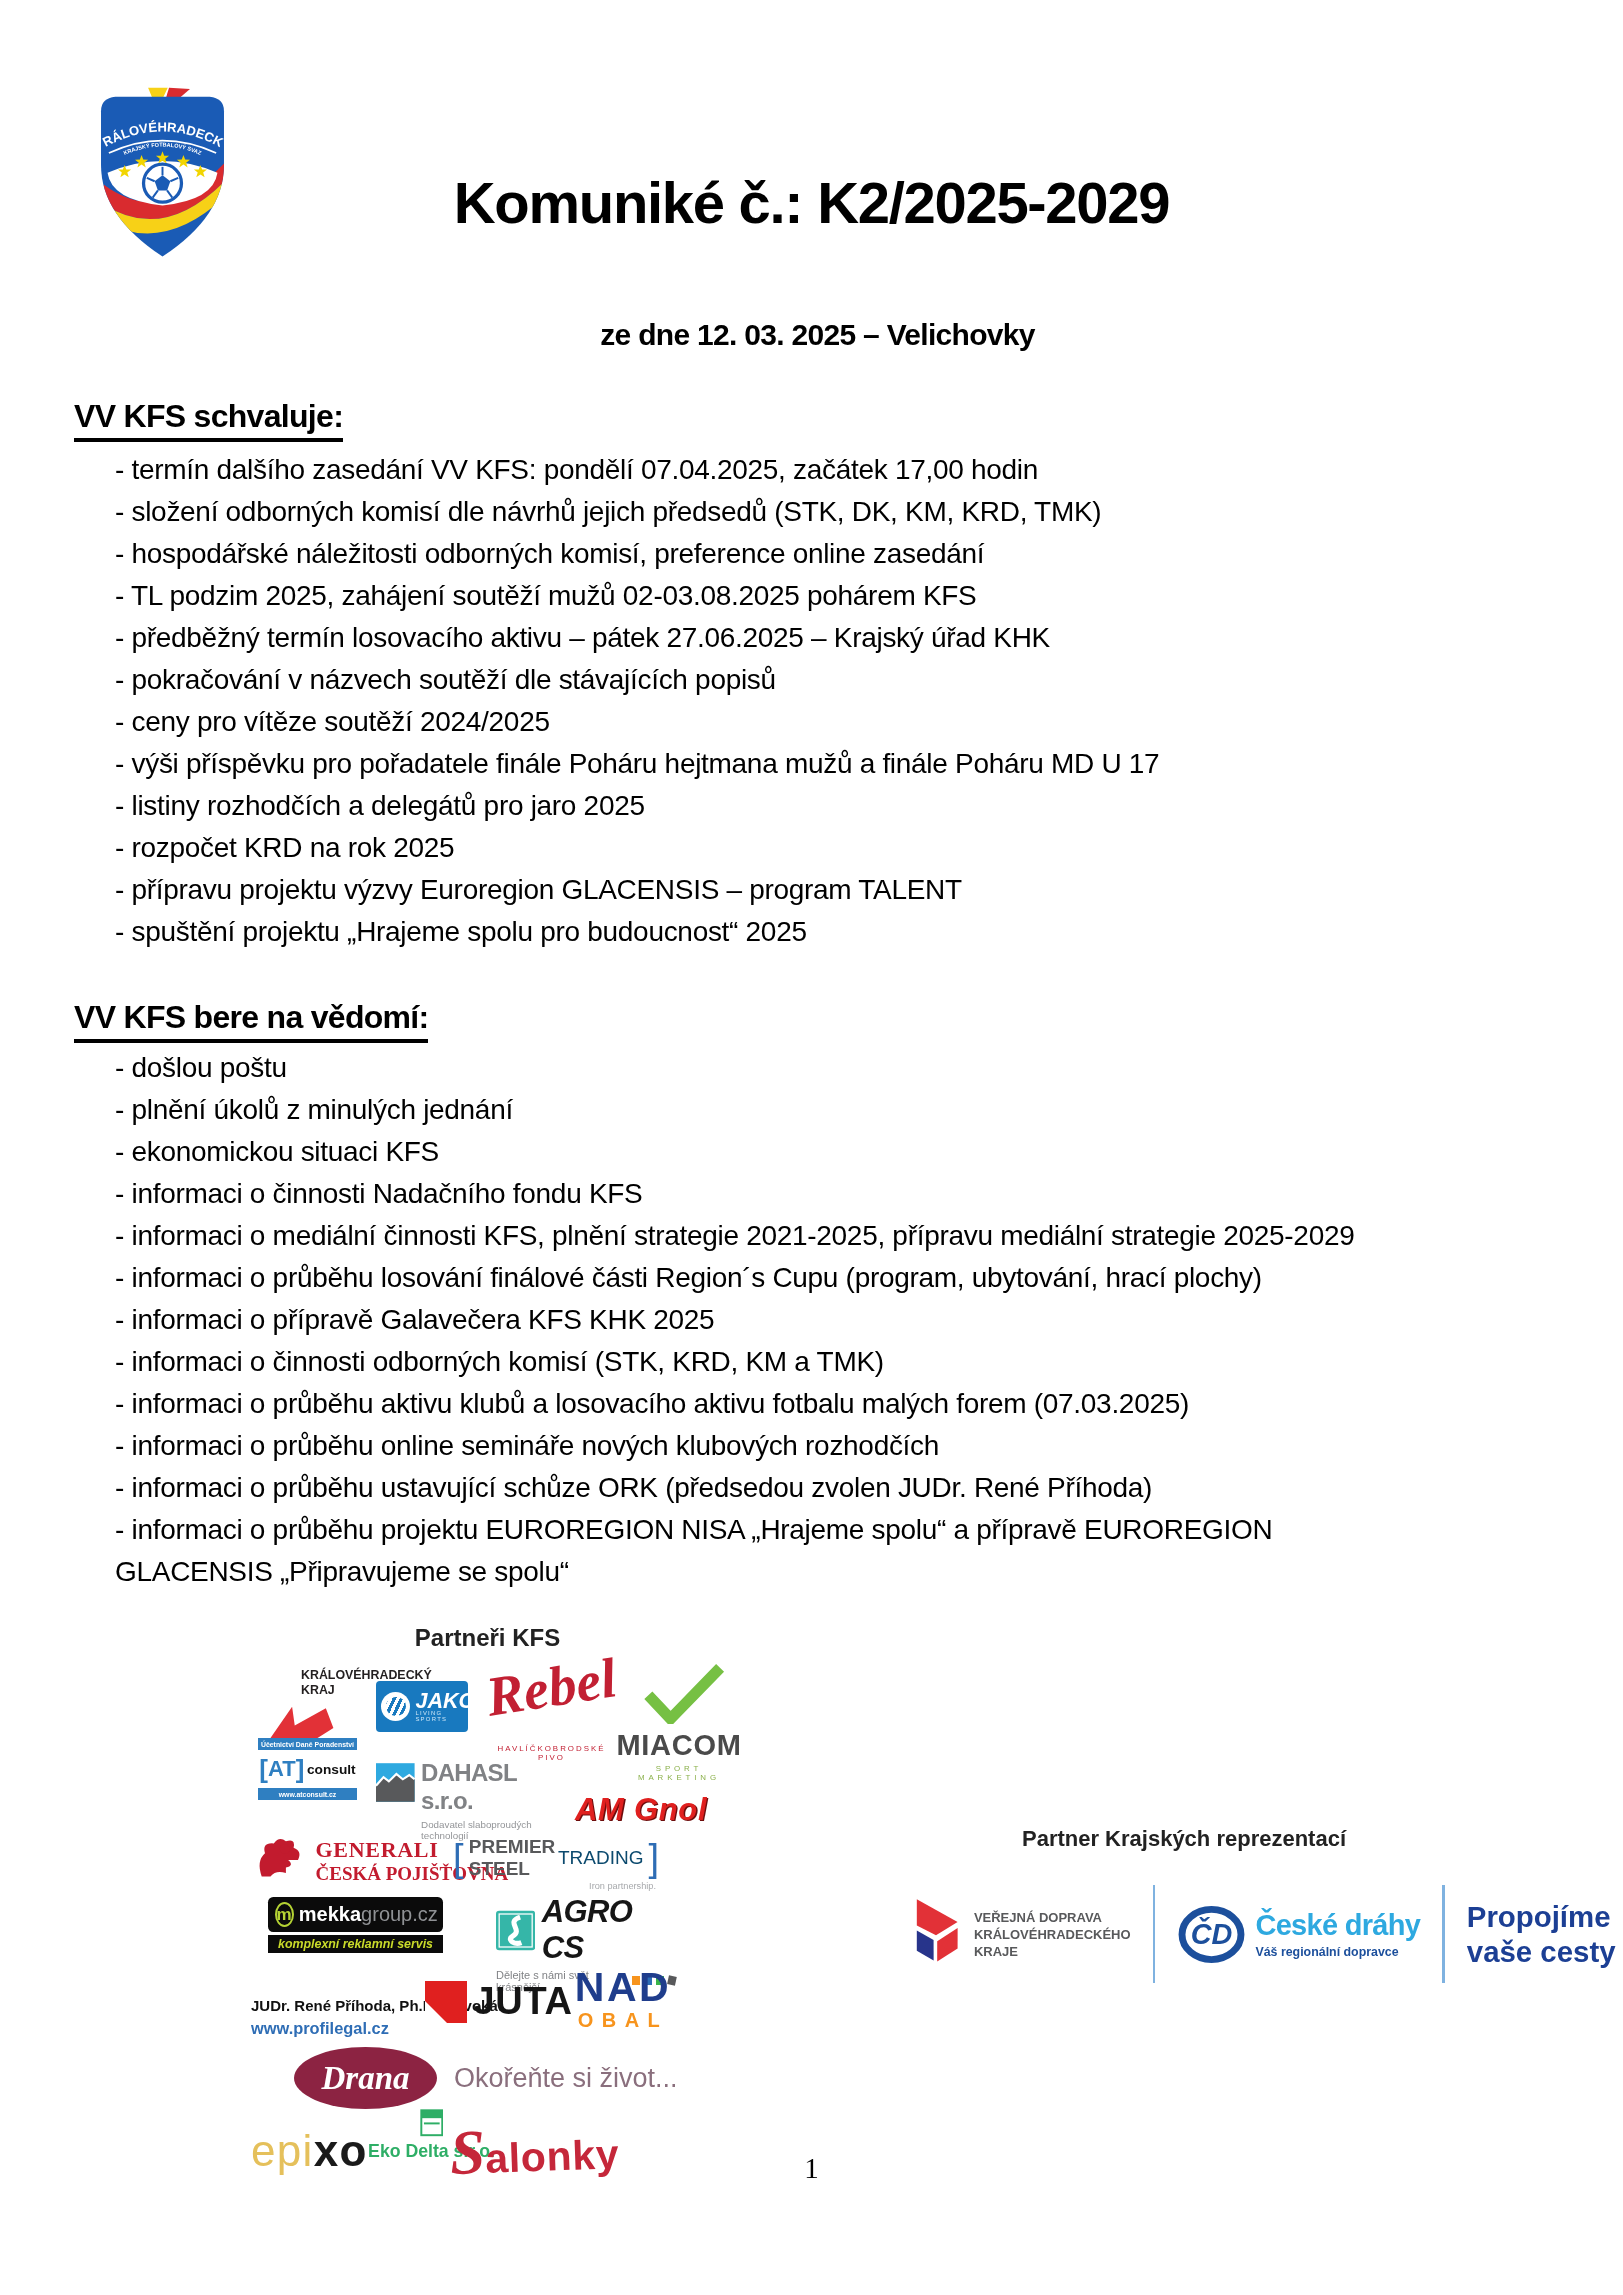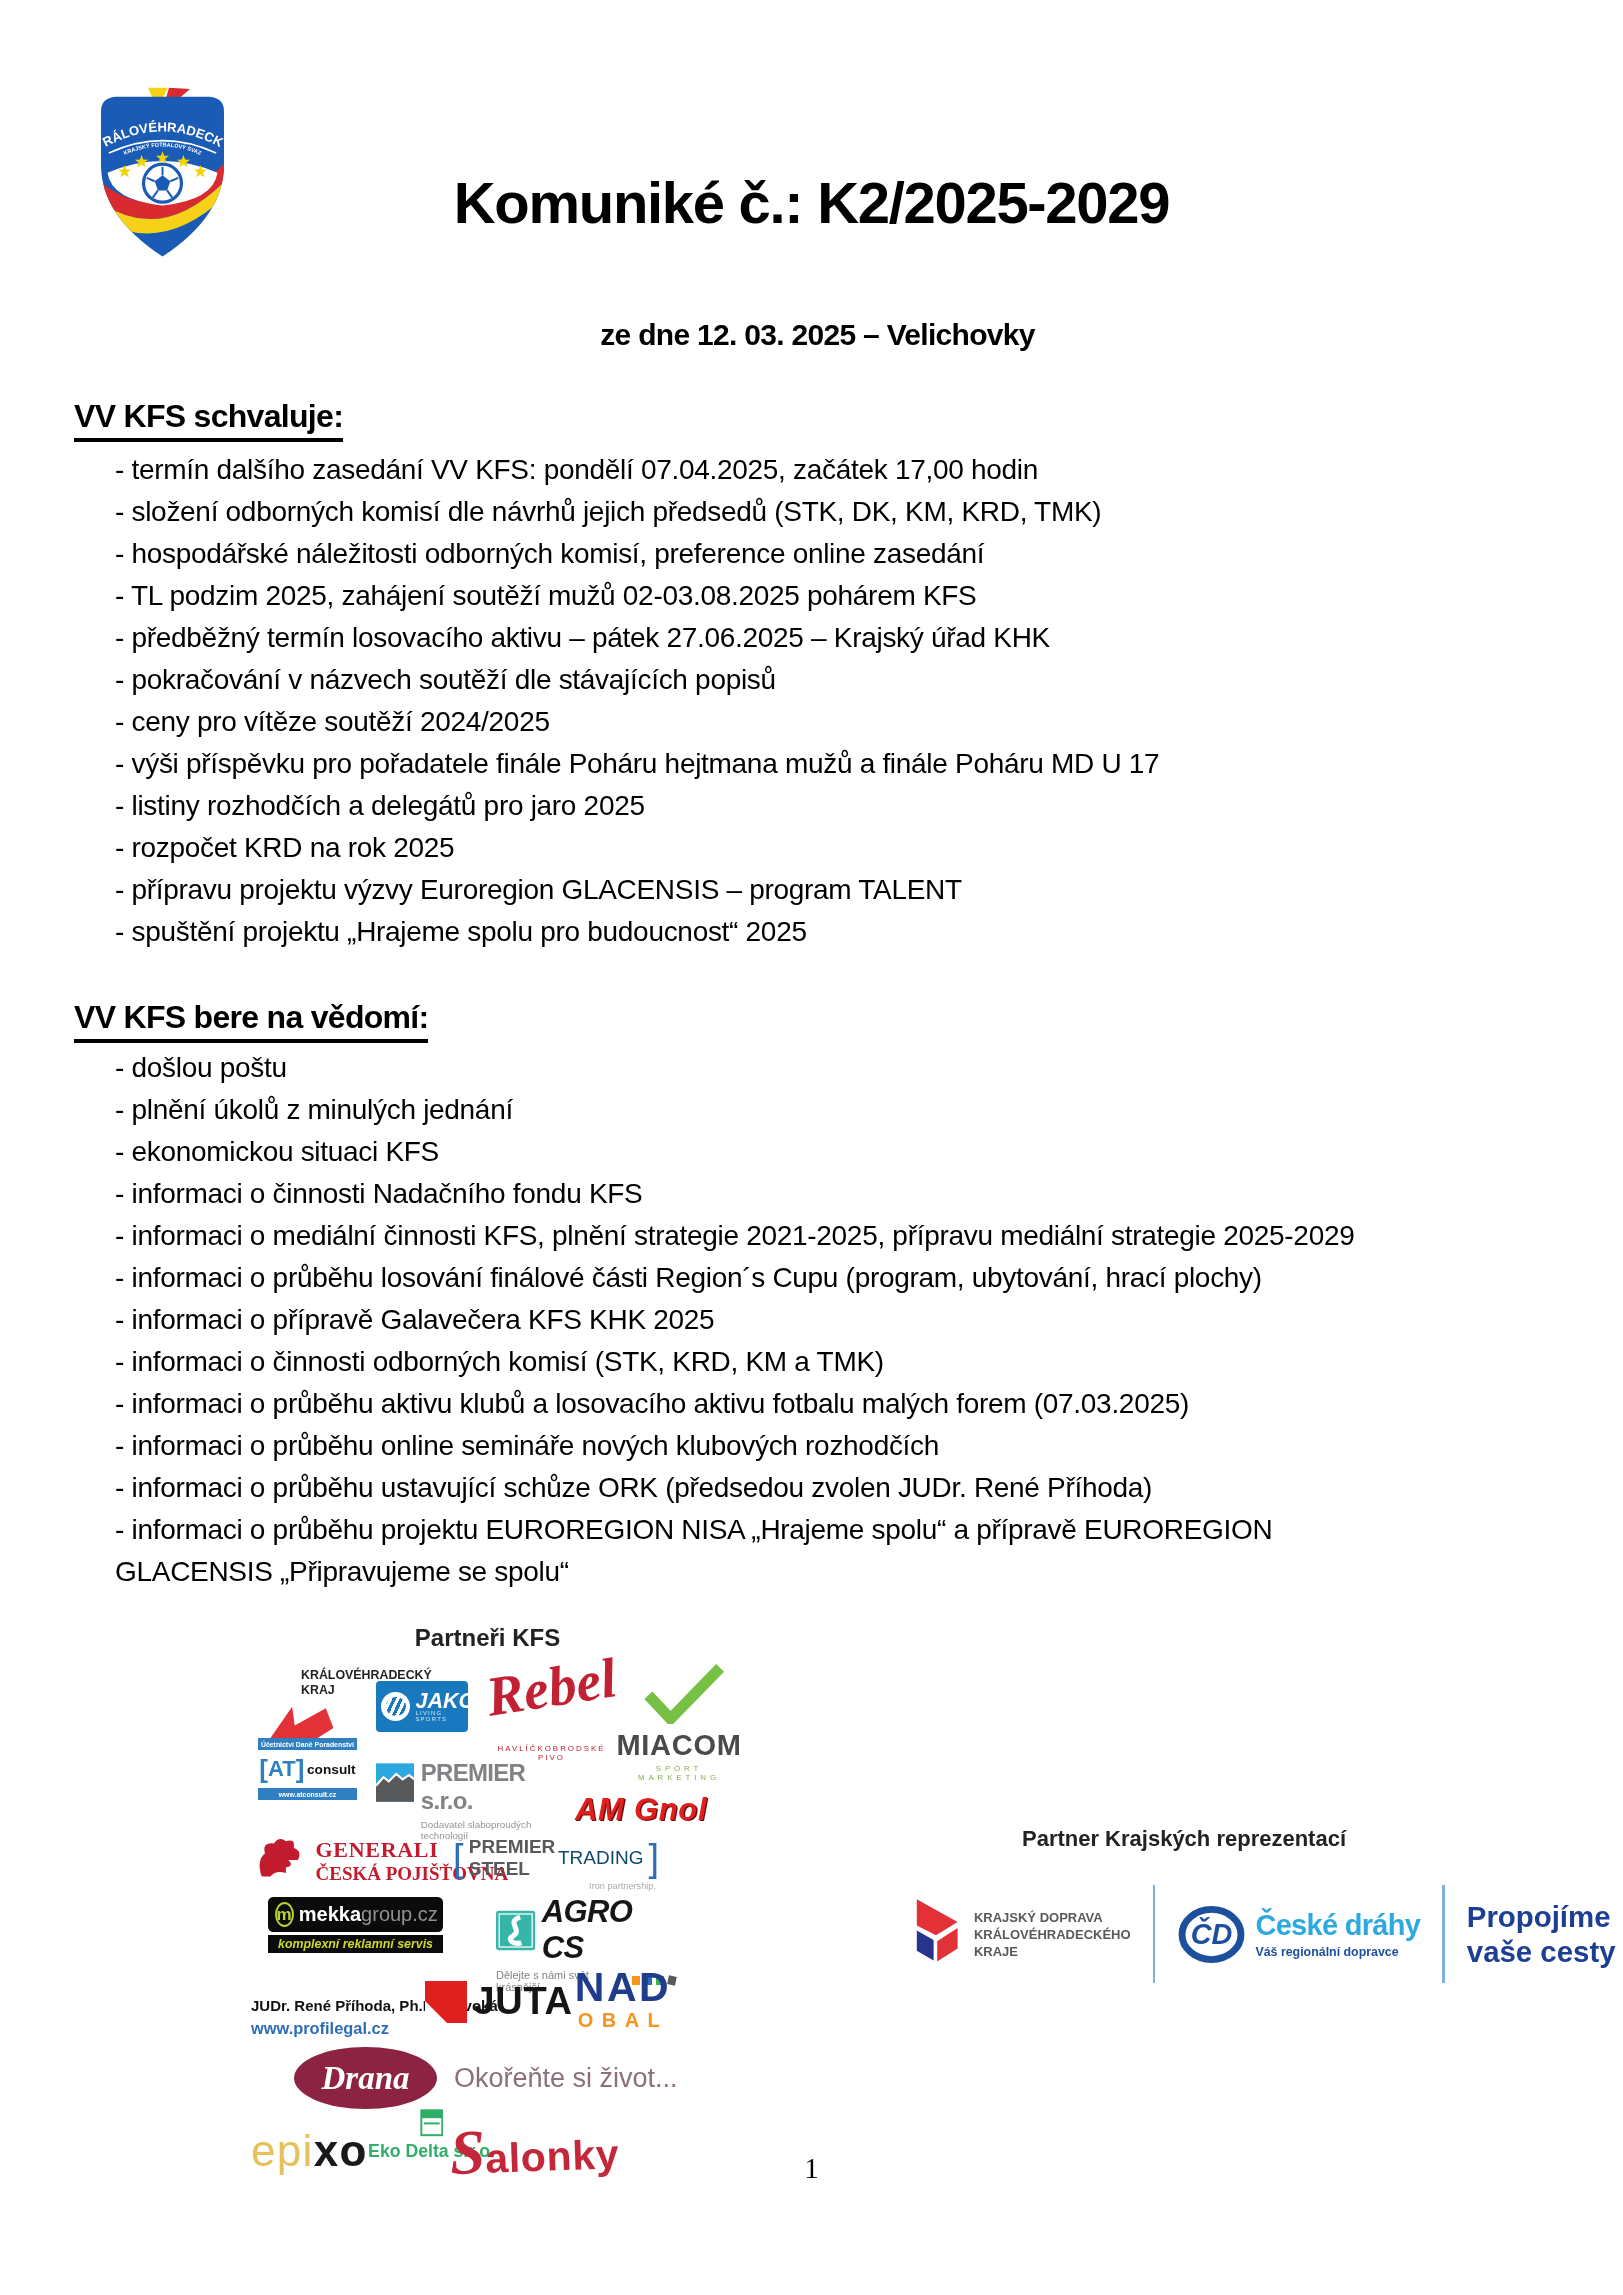--- a/index.html
+++ b/index.html
@@ -272,21 +272,21 @@
       <div class="at-bar">www.atconsult.cz</div>
     </div>
 
     <div class="logo" id="l-dahasl">
       <svg width="47" height="47" viewBox="0 0 72 72">
         <rect width="72" height="72" fill="#2ea9e0"></rect>
         <polygon points="0,42 14,26 24,34 38,20 50,30 62,22 72,30 72,72 0,72" fill="#58595b"></polygon>
         <polyline points="0,42 14,26 24,34 38,20 50,30 62,22 72,30" stroke="#fff" stroke-width="4" fill="none"></polyline>
       </svg>
       <div class="dah-txt">
-        <div class="dah-name">PREMIER s.r.o.</div>
+        <div class="dah-name">DAHASL s.r.o.</div>
         <div class="dah-sub">Dodavatel slaboproudých technologií</div>
       </div>
     </div>
 
     <div class="logo" id="l-amgnol">
       <span class="amgnol-word">AM Gnol</span>
     </div>
 
     <div class="logo" id="l-generali">
       <svg width="55" height="58" viewBox="0 0 100 100">
@@ -379,21 +379,21 @@
     <div class="plabel" id="reg-label">Partner Krajských reprezentací</div>
 
     <div id="r-row">
       <div class="vd">
         <svg width="60" height="76" viewBox="0 0 100 120">
           <polygon points="18,2 86,40 50,62 18,46" fill="#e23137"></polygon>
           <polygon points="18,54 46,70 46,104 18,88" fill="#27348b"></polygon>
           <polygon points="52,72 86,50 86,84 52,106" fill="#e23137"></polygon>
         </svg>
         <div class="vd-txt">
-          <div>KRAJSKÝ DOPRAVA</div>
+          <div>VEŘEJNÁ DOPRAVA</div>
           <div>KRÁLOVÉHRADECKÉHO</div>
           <div>KRAJE</div>
         </div>
       </div>
       <div class="vsep"></div>
       <div class="cd">
         <svg width="69" height="69" viewBox="0 0 110 110">
           <ellipse cx="55" cy="55" rx="47" ry="40" fill="none" stroke="#1c4f9c" stroke-width="11"></ellipse>
           <text x="55" y="70" text-anchor="middle" font-size="46" font-weight="800" font-style="italic" fill="#1c4f9c" font-family="Liberation Sans, sans-serif">ČD</text>
         </svg>

